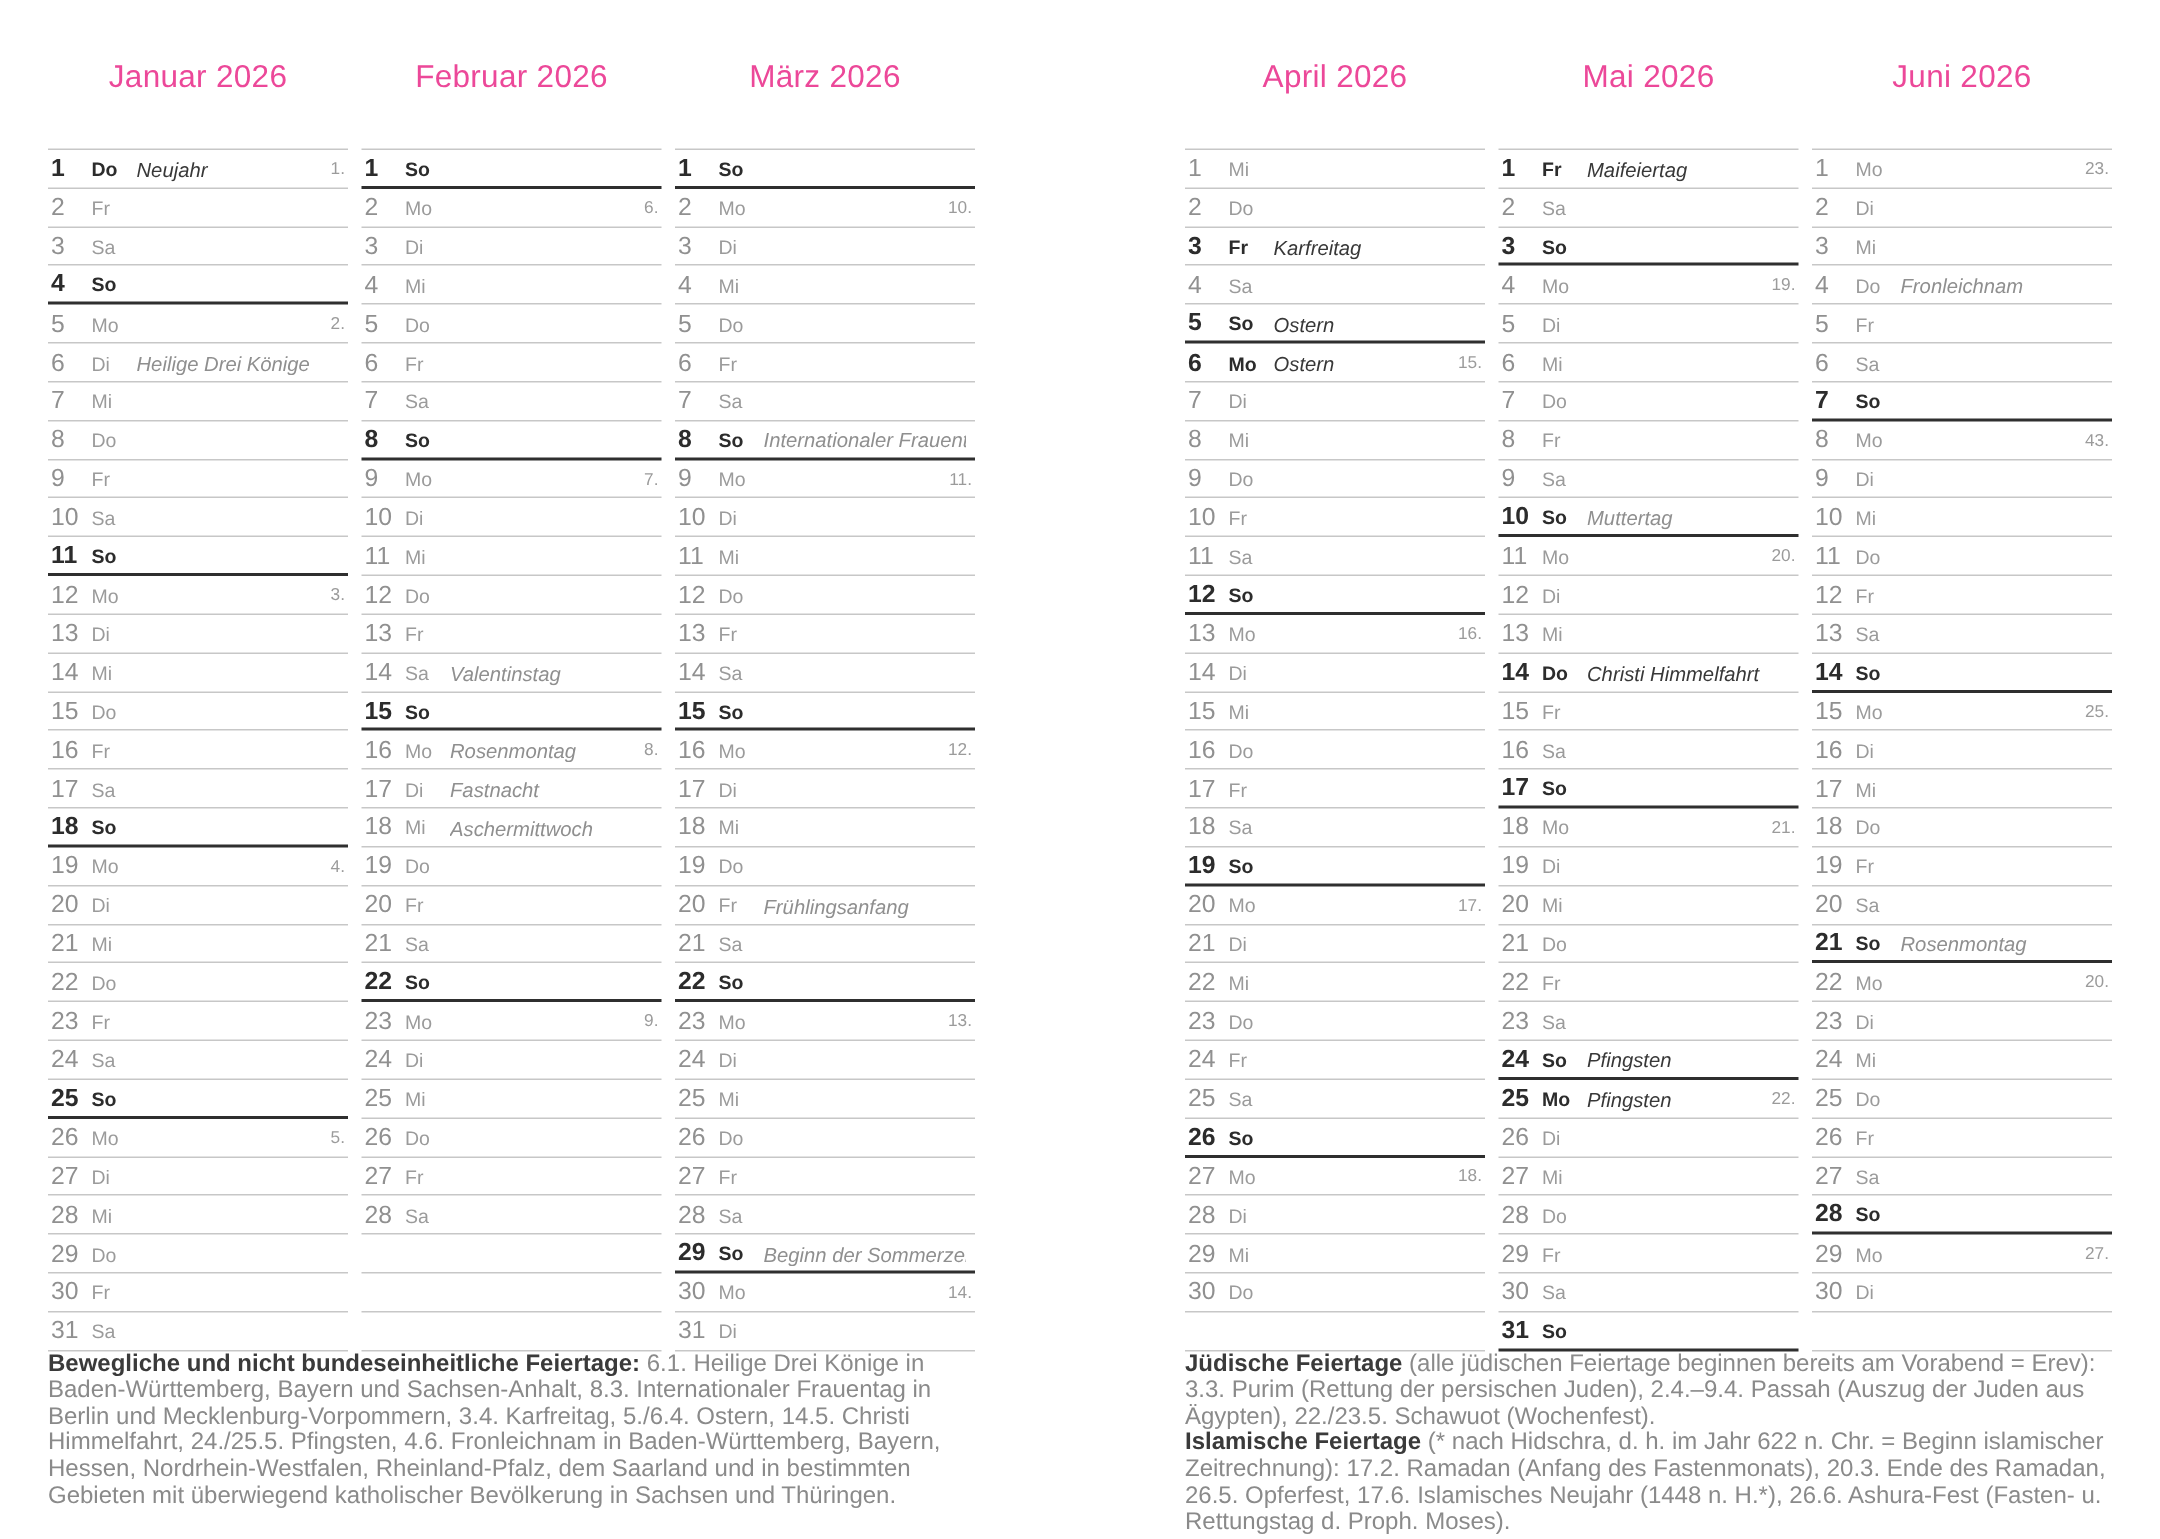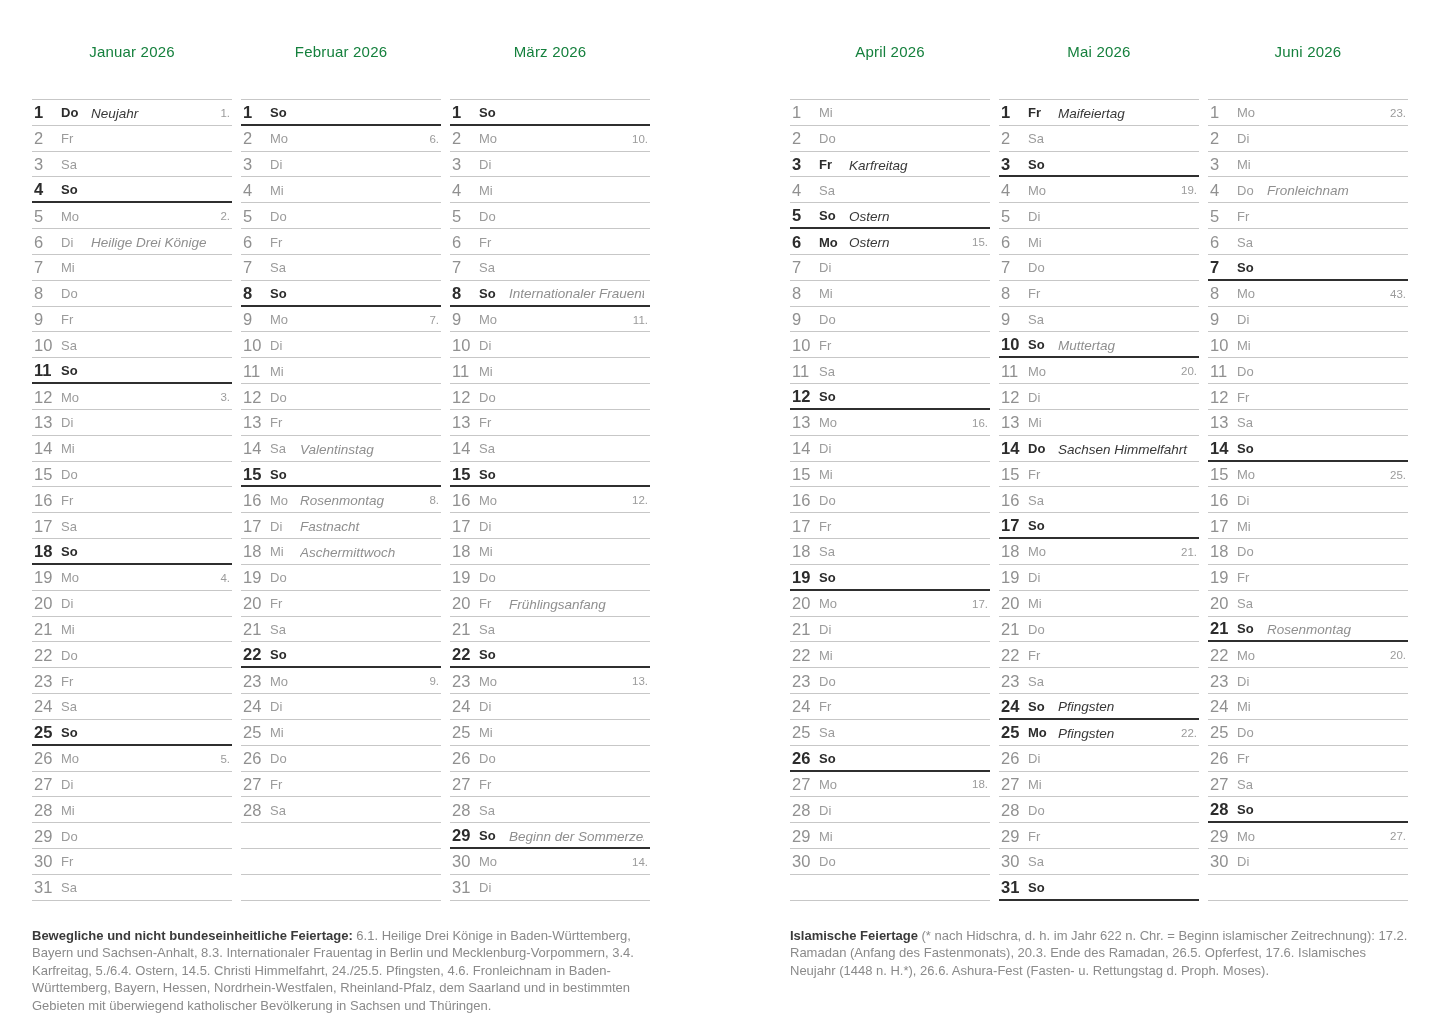--- a/index.html
+++ b/index.html
@@ -6,40 +6,40 @@
   body{
     width:1440px;height:1026px;background:#ffffff;overflow:hidden;
     font-family:"Liberation Sans", sans-serif;
     -webkit-font-smoothing:antialiased;
   }
   .spread{display:flex;padding:40px 32px 0 32px;gap:140px;}
   .half{width:618px;flex:0 0 618px;}
   .months-row{display:flex;gap:9px;}
   .month{width:200px;flex:0 0 200px;}
   .month-title{
-    text-align:center;font-size:15px;color:#15803d;letter-spacing:0.2px;
+    text-align:center;font-size:21px;color:#ec4899;letter-spacing:0.2px;
     height:24px;line-height:24px;font-weight:400;
   }
   .month-grid{margin-top:35px;border-top:1px solid #c7c7c7;}
   .day-row{
     height:25.84px;box-sizing:border-box;border-bottom:1px solid #c7c7c7;
     display:flex;align-items:center;padding:1px 2px 0 2px;
   }
   .day-row.sunday{border-bottom:2px solid #2f2f2f;}
   .num{width:27px;flex:0 0 27px;font-size:16.5px;color:#909090;font-weight:400;}
   .wd{width:30px;flex:0 0 30px;font-size:13px;color:#9b9b9b;}
   .day-row.em .num,.day-row.em .wd{color:#2c2c2c;font-weight:700;}
   .hol{
     flex:1 1 auto;font-style:italic;font-size:13.5px;color:#8f8f8f;
     white-space:nowrap;overflow:hidden;padding-top:1px;
   }
   .hol.strong{color:#383838;}
   .wk{flex:0 0 auto;margin-left:auto;font-size:11.5px;color:#9b9b9b;padding-left:4px;}
   .footnote{
-    margin-top:26px;font-size:13px;line-height:17.6px;color:#8a8a8a;width:618px;
+    font-size:16px;line-height:17.6px;color:#8a8a8a;width:618px;
   }
   .footnote p{margin:0;}
   .fn-lead{color:#3a3a3a;font-weight:700;}
 </style>
 </head>
 <body>
 
 <div class="spread">
   <div class="half">
     <div class="months-row">
@@ -1027,21 +1027,21 @@
   <div class="day-row">
     <span class="num">13</span>
     <span class="wd">Mi</span>
     <span class="hol"></span>
     <span class="wk"></span>
   </div>
 
   <div class="day-row em">
     <span class="num">14</span>
     <span class="wd">Do</span>
-    <span class="hol strong">Sachsen Himmelfahrt</span>
+    <span class="hol strong">Christi Himmelfahrt</span>
     <span class="wk"></span>
   </div>
 
   <div class="day-row">
     <span class="num">15</span>
     <span class="wd">Fr</span>
     <span class="hol"></span>
     <span class="wk"></span>
   </div>
 
@@ -1375,16 +1375,17 @@
   <div class="day-row">
     <span class="num"></span>
     <span class="wd"></span>
     <span class="hol"></span>
     <span class="wk"></span>
   </div>
 </div>
   </div>
 </div>
     <div class="footnote">
+      <p><span class="fn-lead">Jüdische Feiertage</span><span> (alle jüdischen Feiertage beginnen bereits am Vorabend = Erev): 3.3. Purim (Rettung der persischen Juden), 2.4.–9.4. Passah (Auszug der Juden aus Ägypten), 22./23.5. Schawuot (Wochenfest).</span></p>
       <p><span class="fn-lead">Islamische Feiertage</span><span> (* nach Hidschra, d. h. im Jahr 622 n. Chr. = Beginn islamischer Zeitrechnung): 17.2. Ramadan (Anfang des Fastenmonats), 20.3. Ende des Ramadan, 26.5. Opferfest, 17.6. Islamisches Neujahr (1448 n. H.*), 26.6. Ashura-Fest (Fasten- u. Rettungstag d. Proph. Moses).</span></p>
     </div>
   </div>
 </div>
 
 </body></html>

